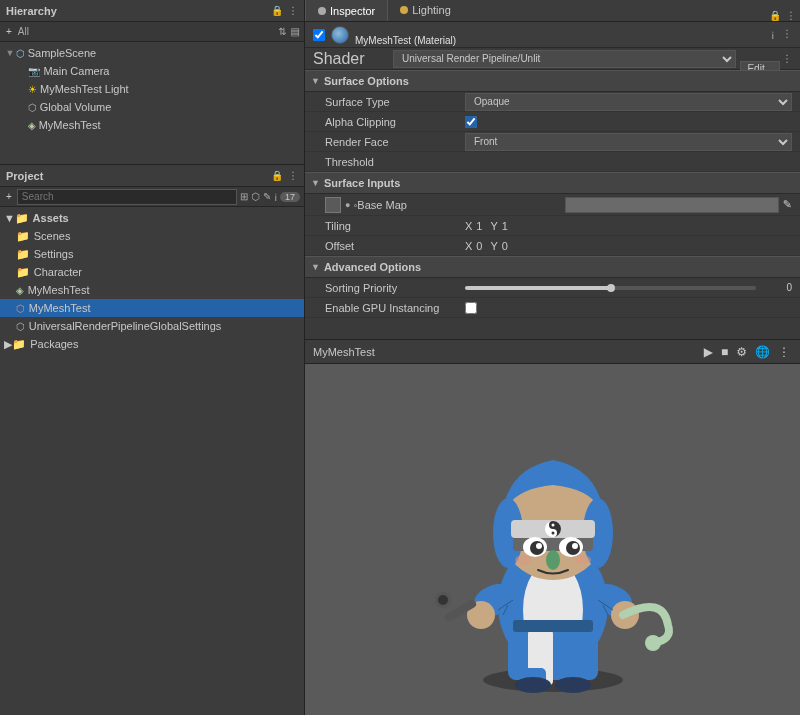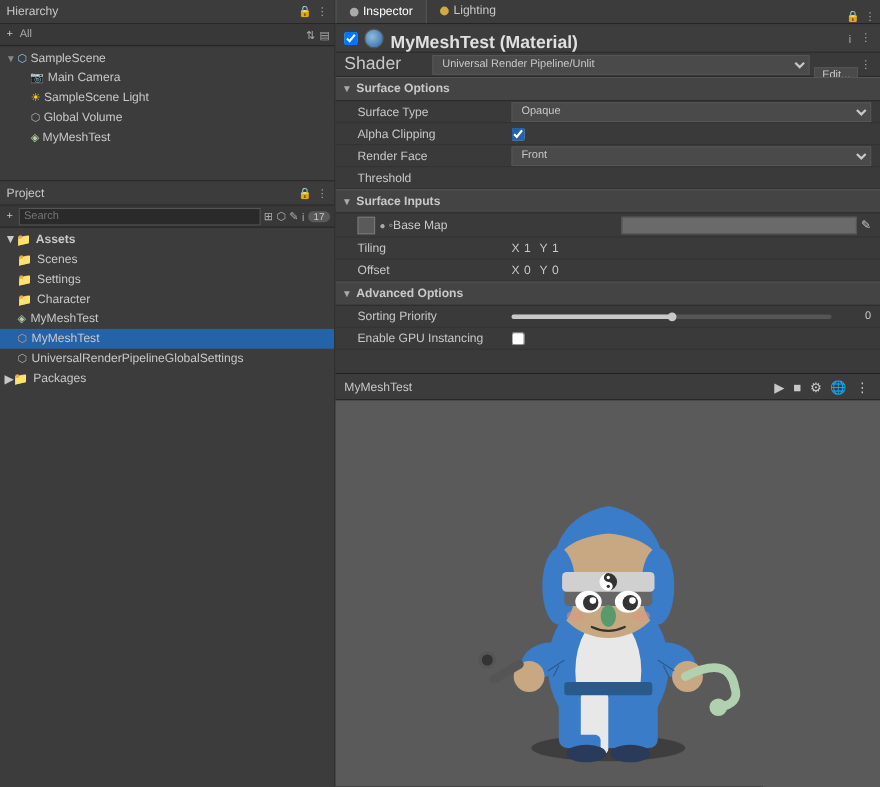--- a/index.html
+++ b/index.html
@@ -45,21 +45,21 @@
       justify-content: space-between;
       background: #3c3c3c;
       border-bottom: 1px solid #252525;
       padding: 3px 6px;
       height: 22px;
     }
 
     .panel-header-title {
       font-size: 11px;
       color: #c8c8c8;
-      font-weight: normal;
+      font-weight: bold;
     }
 
     .panel-header-icons {
       display: flex;
       gap: 4px;
       align-items: center;
     }
 
     .icon-btn {
       color: #c8c8c8;
@@ -256,22 +256,22 @@
       width: 18px;
       height: 18px;
       background: radial-gradient(circle at 40% 40%, #8fbcdb, #2563a8);
       border-radius: 50%;
       margin-right: 6px;
       border: 1px solid #555;
     }
 
     .inspector-title {
       flex: 1;
-      font-size: 16px;
-      font-weight: bold;
+      font-size: 10px;
+      font-weight: normal;
       color: #e0e0e0;
       margin-top: 11px;
     }
 
     .inspector-actions {
       display: flex;
       gap: 4px;
     }
 
     .shader-row {
@@ -586,21 +586,21 @@
         <div class="tree-item">
           <span class="indent" style="width:12px;"></span>
           <span class="arrow" style="width:12px;"></span>
           <span class="item-icon" style="color:#8fbcdb;margin-right:3px;">📷</span>
           <span class="item-label">Main Camera</span>
         </div>
         <div class="tree-item">
           <span class="indent" style="width:12px;"></span>
           <span class="arrow" style="width:12px;"></span>
           <span class="item-icon" style="color:#ffd700;margin-right:3px;">☀</span>
-          <span class="item-label">SampleScene Light</span>
+          <span class="item-label">MyMeshTest Light</span>
         </div>
         <div class="tree-item">
           <span class="indent" style="width:12px;"></span>
           <span class="arrow" style="width:12px;"></span>
           <span class="item-icon" style="color:#aaa;margin-right:3px;">⬡</span>
           <span class="item-label">Global Volume</span>
         </div>
         <div class="tree-item">
           <span class="indent" style="width:12px;"></span>
           <span class="arrow" style="width:12px;"></span>

